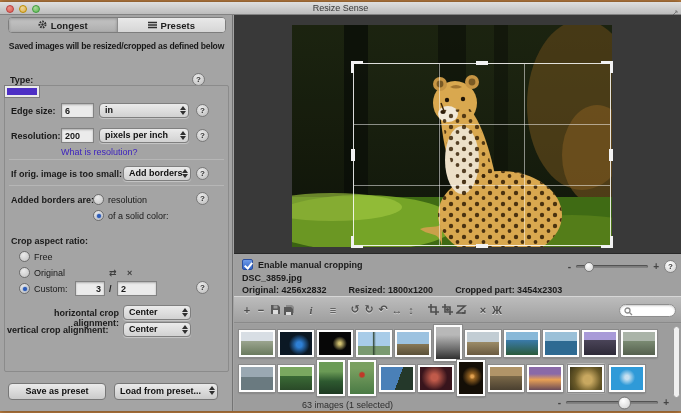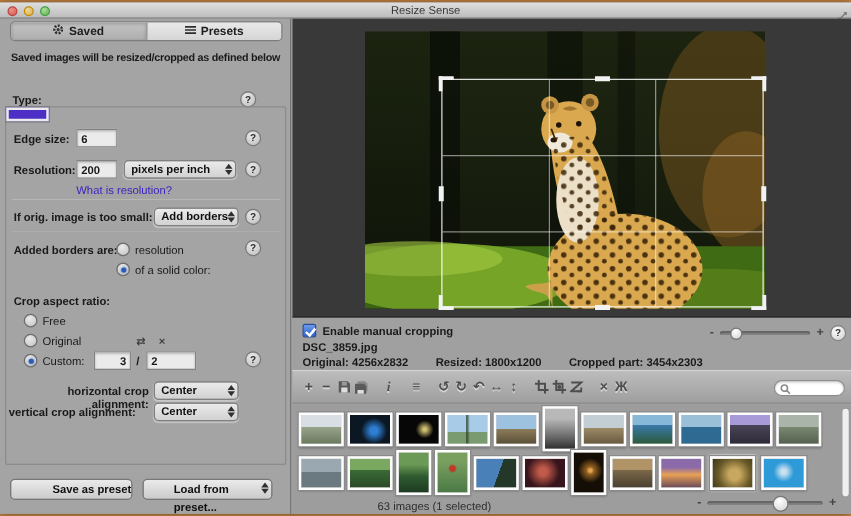--- a/index.html
+++ b/index.html
@@ -35,21 +35,21 @@
   .stepper .down { border-top:4px solid #333; }
   .tfield { position:absolute; height:15px; background:#fff; border:1px solid #8e8e8e; font-size:9px; font-weight:700; padding:2px 3px 0 3px; box-shadow:inset 0 1px 2px rgba(0,0,0,.25); }
   .help { position:absolute; width:13px; height:13px; border-radius:50%; background:radial-gradient(circle at 40% 30%,#fff,#ccc); border:1px solid #848484; font-size:8px; font-weight:700; color:#333; text-align:center; line-height:12px; }
   .gbox { position:absolute; left:4px; top:70px; width:225px; height:287px; border:1px solid #979797; border-radius:2px; }
   .div { position:absolute; left:4px; right:4px; height:1px; background:#969696; border-bottom:1px solid #c6c6c6; }
   .link { color:#4327cf; font-weight:400; }
   .radio { position:absolute; width:11px; height:11px; border-radius:50%; background:radial-gradient(circle at 40% 30%,#fff,#d2d2d2); border:1px solid #777; }
   .radio.on::after { content:""; position:absolute; left:2.5px; top:2.5px; width:4px; height:4px; border-radius:50%; background:#2f63c8; box-shadow:0 0 2px #2f63c8; }
   .swatch { position:absolute; width:34px; height:11px; border:2px solid #fff; box-shadow:0 0 0 1px #888; }
   .mini-ic { position:absolute; font-size:9px; color:#444; font-weight:700; }
-  .btn { position:absolute; height:17px; background:linear-gradient(180deg,#ffffff,#dcdcdc); border:1px solid #828282; border-radius:4px; font-size:9px; font-weight:700; text-align:right; line-height:15px; color:#111; }
+  .btn { position:absolute; height:17px; background:linear-gradient(180deg,#ffffff,#dcdcdc); border:1px solid #828282; border-radius:4px; font-size:9px; font-weight:700; text-align:center; line-height:15px; color:#111; }
 
   
   .main { position:absolute; left:234px; top:13px; right:0; bottom:0; background:#aeaeae; }
   .preview { position:absolute; left:0; top:0; right:0; height:239px; background:#3e3e3e; border-bottom:1px solid #2c2c2c; }
   .photo { position:absolute; left:58px; top:10px; width:320px; height:222px; }
   .croprect { position:absolute; left:119px; top:48px; width:258px; height:183px; border:1px solid rgba(255,255,255,.85); box-shadow:0 0 0 1000px rgba(0,0,0,.08); }
   .gl { position:absolute; background:rgba(255,255,255,.5); }
   .gl.v1 { left:33.3%; top:0; width:1px; height:100%; }
   .gl.v2 { left:66.6%; top:0; width:1px; height:100%; }
   .gl.h1 { top:33.3%; left:0; height:1px; width:100%; }
@@ -119,41 +119,48 @@
   </div>
 
   <div class="sidebar">
 
     <div class="tabs">
       <div class="tab active">
         <span><svg width="9" height="9">
               <circle cx="4.5" cy="4.5" r="3" fill="none" stroke="#333" stroke-width="2" stroke-dasharray="1.6 1.1"></circle>
               <circle cx="4.5" cy="4.5" r="1.2" fill="#333"></circle>
             </svg></span>
-        <span>Saved</span>
+        <span>Longest</span>
       </div>
       <div class="tab">
         <span><svg width="9" height="8">
               <path d="M0 1.5 h9 M0 4 h9 M0 6.5 h9" stroke="#333" stroke-width="1.3"></path>
             </svg></span>
         <span>Presets</span>
       </div>
     </div>
 
     <div class="intro">Saved images will be resized/cropped as defined below</div>
 
     <div class="row" style="left:0;top:57px;width:233px;">
       <span class="lbl" style="position:absolute;left:10px;top:3px;">Type:</span>
       <span class="help" style="left:192px;top:1px;">?</span>
     </div>
 
     <div class="gbox">
 
       <span class="lbl" style="position:absolute;left:6px;top:20px;">Edge size:</span>
       <div class="tfield" style="left:56px;top:17px;width:33px;">6</div>
+      <div class="popup" style="left:94px;top:17px;width:90px;">
+        <span>in</span>
+        <span class="stepper">
+            <i class="up"></i>
+            <i class="down"></i>
+          </span>
+      </div>
       <span class="help" style="left:191px;top:18px;">?</span>
 
       <span class="lbl" style="position:absolute;left:6px;top:45px;">Resolution:</span>
       <div class="tfield" style="left:56px;top:42px;width:33px;">200</div>
       <div class="popup" style="left:94px;top:42px;width:90px;">
         <span>pixels per inch</span>
         <span class="stepper">
             <i class="up"></i>
             <i class="down"></i>
           </span>
@@ -214,21 +221,21 @@
       <div class="popup" style="left:118px;top:236px;width:68px;">
         <span>Center</span>
         <span class="stepper">
             <i class="up"></i>
             <i class="down"></i>
           </span>
       </div>
     </div>
 
     <div class="btn" style="left:8px;top:368px;width:98px;">Save as preset</div>
-    <div class="btn" style="left:114px;top:368px;width:104px;text-align:left;padding-left:24px;">
+    <div class="btn" style="left:114px;top:368px;width:104px;text-align:left;padding-left:5px;">
       <span>Load from preset...</span>
       <span class="stepper">
           <i class="up"></i>
           <i class="down"></i>
         </span>
     </div>
   </div>
 
   <div class="main">
 

